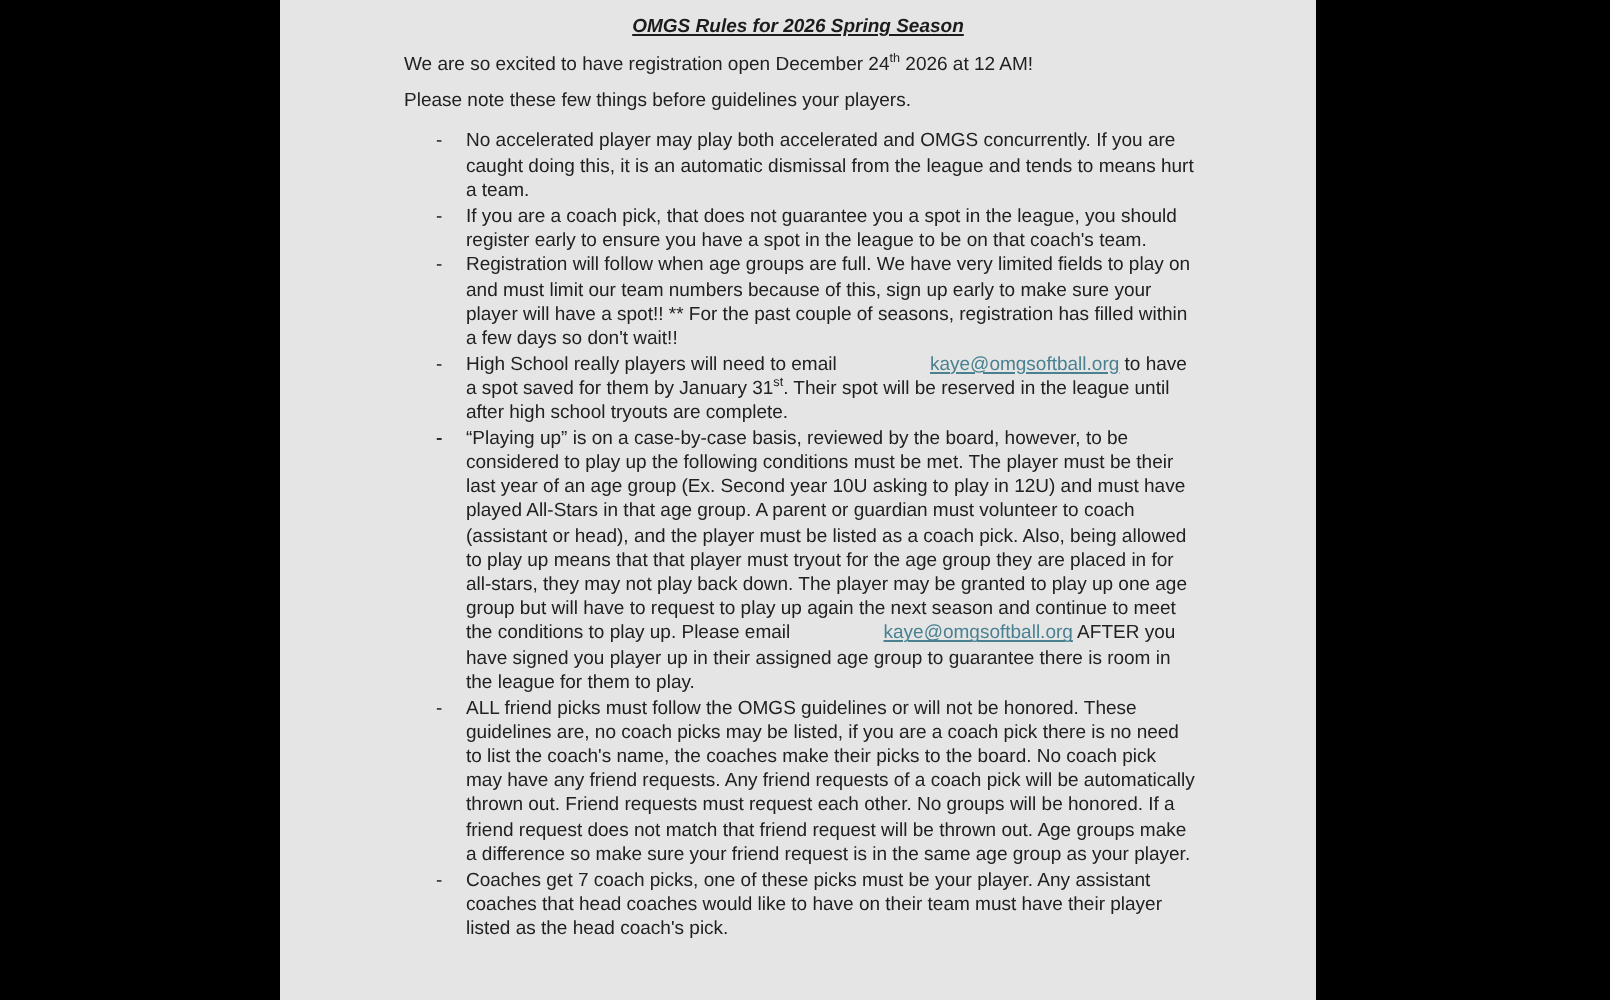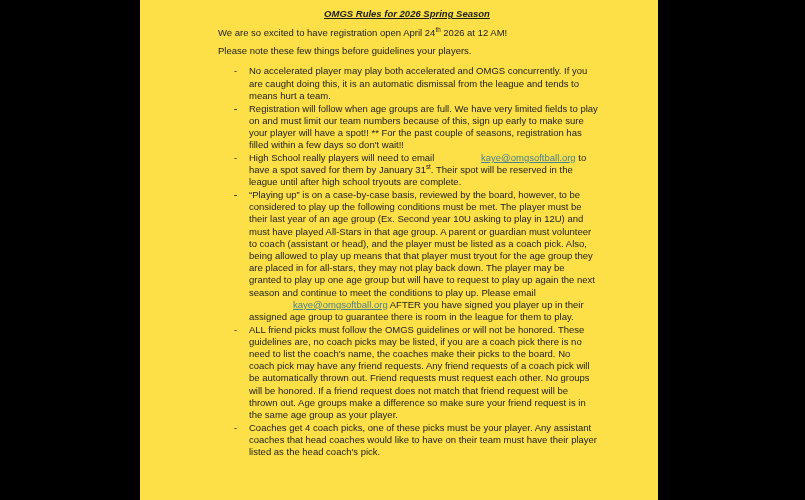--- a/index.html
+++ b/index.html
@@ -14,24 +14,23 @@
     background: #000000;
     overflow: hidden;
     font-family: "Liberation Sans", sans-serif;
   }
   .page {
     position: absolute;
     left: 140px;
     top: 0;
     width: 518px;
     height: 500px;
-    background: #fde047;
+    background: #e5e5e5;
     color: #212121;
     box-sizing: border-box;
-    padding-left: 16px;
   }
   .doc-title {
     margin-top: 8px;
     text-align: center;
     font-size: 9.5px;
     line-height: 12px;
     font-style: italic;
     font-weight: 600;
     text-decoration: underline;
     color: #1c1c1c;
@@ -74,27 +73,27 @@
     margin-left: 44px;
   }
 </style>
 </head>
 <body>
 
 <div class="stage">
   <div class="page">
     <div class="doc-title">OMGS Rules for 2026 Spring Season</div>
     <div class="intro-wrap" id="intro">
-        <p class="para"><span>We are so excited to have registration open April 24</span><sup class="sup-run">th</sup><span> 2026 at 12 AM!</span></p>
+        <p class="para"><span>We are so excited to have registration open December 24</span><sup class="sup-run">th</sup><span> 2026 at 12 AM!</span></p>
         <p class="para"><span>Please note these few things before guidelines your players.</span></p>
       </div>
     <ul class="bullets" id="bullets">
         <li><span class="marker">-</span><span><span>No accelerated player may play both accelerated and OMGS concurrently. If you are caught doing this, it is an automatic dismissal from the league and tends to means hurt a team.</span></span></li>
-        <li><span class="marker">-</span></li>
+        <li><span class="marker">-</span><span><span>If you are a coach pick, that does not guarantee you a spot in the league, you should register early to ensure you have a spot in the league to be on that coach's team.</span></span></li>
         <li><span class="marker">-</span><span><span>Registration will follow when age groups are full. We have very limited fields to play on and must limit our team numbers because of this, sign up early to make sure your player will have a spot!! ** For the past couple of seasons, registration has filled within a few days so don't wait!!</span></span></li>
         <li><span class="marker">-</span><span><span>High School really players will need to email </span><span class="email-link">kaye@omgsoftball.org</span><span> to have a spot saved for them by January 31</span><sup class="sup-run">st</sup><span>. Their spot will be reserved in the league until after high school tryouts are complete.</span></span></li>
         <li><span class="marker">-</span></li>
         <li><span class="marker">-</span><span><span>“Playing up” is on a case-by-case basis, reviewed by the board, however, to be considered to play up the following conditions must be met.  The player must be their last year of an age group (Ex. Second year 10U asking to play in 12U) and must have played All-Stars in that age group.  A parent or guardian must volunteer to coach (assistant or head), and the player must be listed as a coach pick.  Also, being allowed to play up means that that player must tryout for the age group they are placed in for all-stars, they may not play back down. The player may be granted to play up one age group but will have to request to play up again the next season and continue to meet the conditions to play up.  Please email </span><span class="email-link">kaye@omgsoftball.org</span><span> AFTER you have signed you player up in their assigned age group to guarantee there is room in the league for them to play.</span></span></li>
         <li><span class="marker">-</span><span><span>ALL friend picks must follow the OMGS guidelines or will not be honored. These guidelines are, no coach picks may be listed, if you are a coach pick there is no need to list the coach's name, the coaches make their picks to the board.  No coach pick may have any friend requests.  Any friend requests of a coach pick will be automatically thrown out. Friend requests must request each other. No groups will be honored.  If a friend request does not match that friend request will be thrown out. Age groups make a difference so make sure your friend request is in the same age group as your player.</span></span></li>
-        <li><span class="marker">-</span><span><span>Coaches get 4 coach picks, one of these picks must be your player. Any assistant coaches that head coaches would like to have on their team must have their player listed as the head coach's pick.</span></span></li>
+        <li><span class="marker">-</span><span><span>Coaches get 7 coach picks, one of these picks must be your player. Any assistant coaches that head coaches would like to have on their team must have their player listed as the head coach's pick.</span></span></li>
       </ul>
   </div>
 </div>
 
 </body></html>

